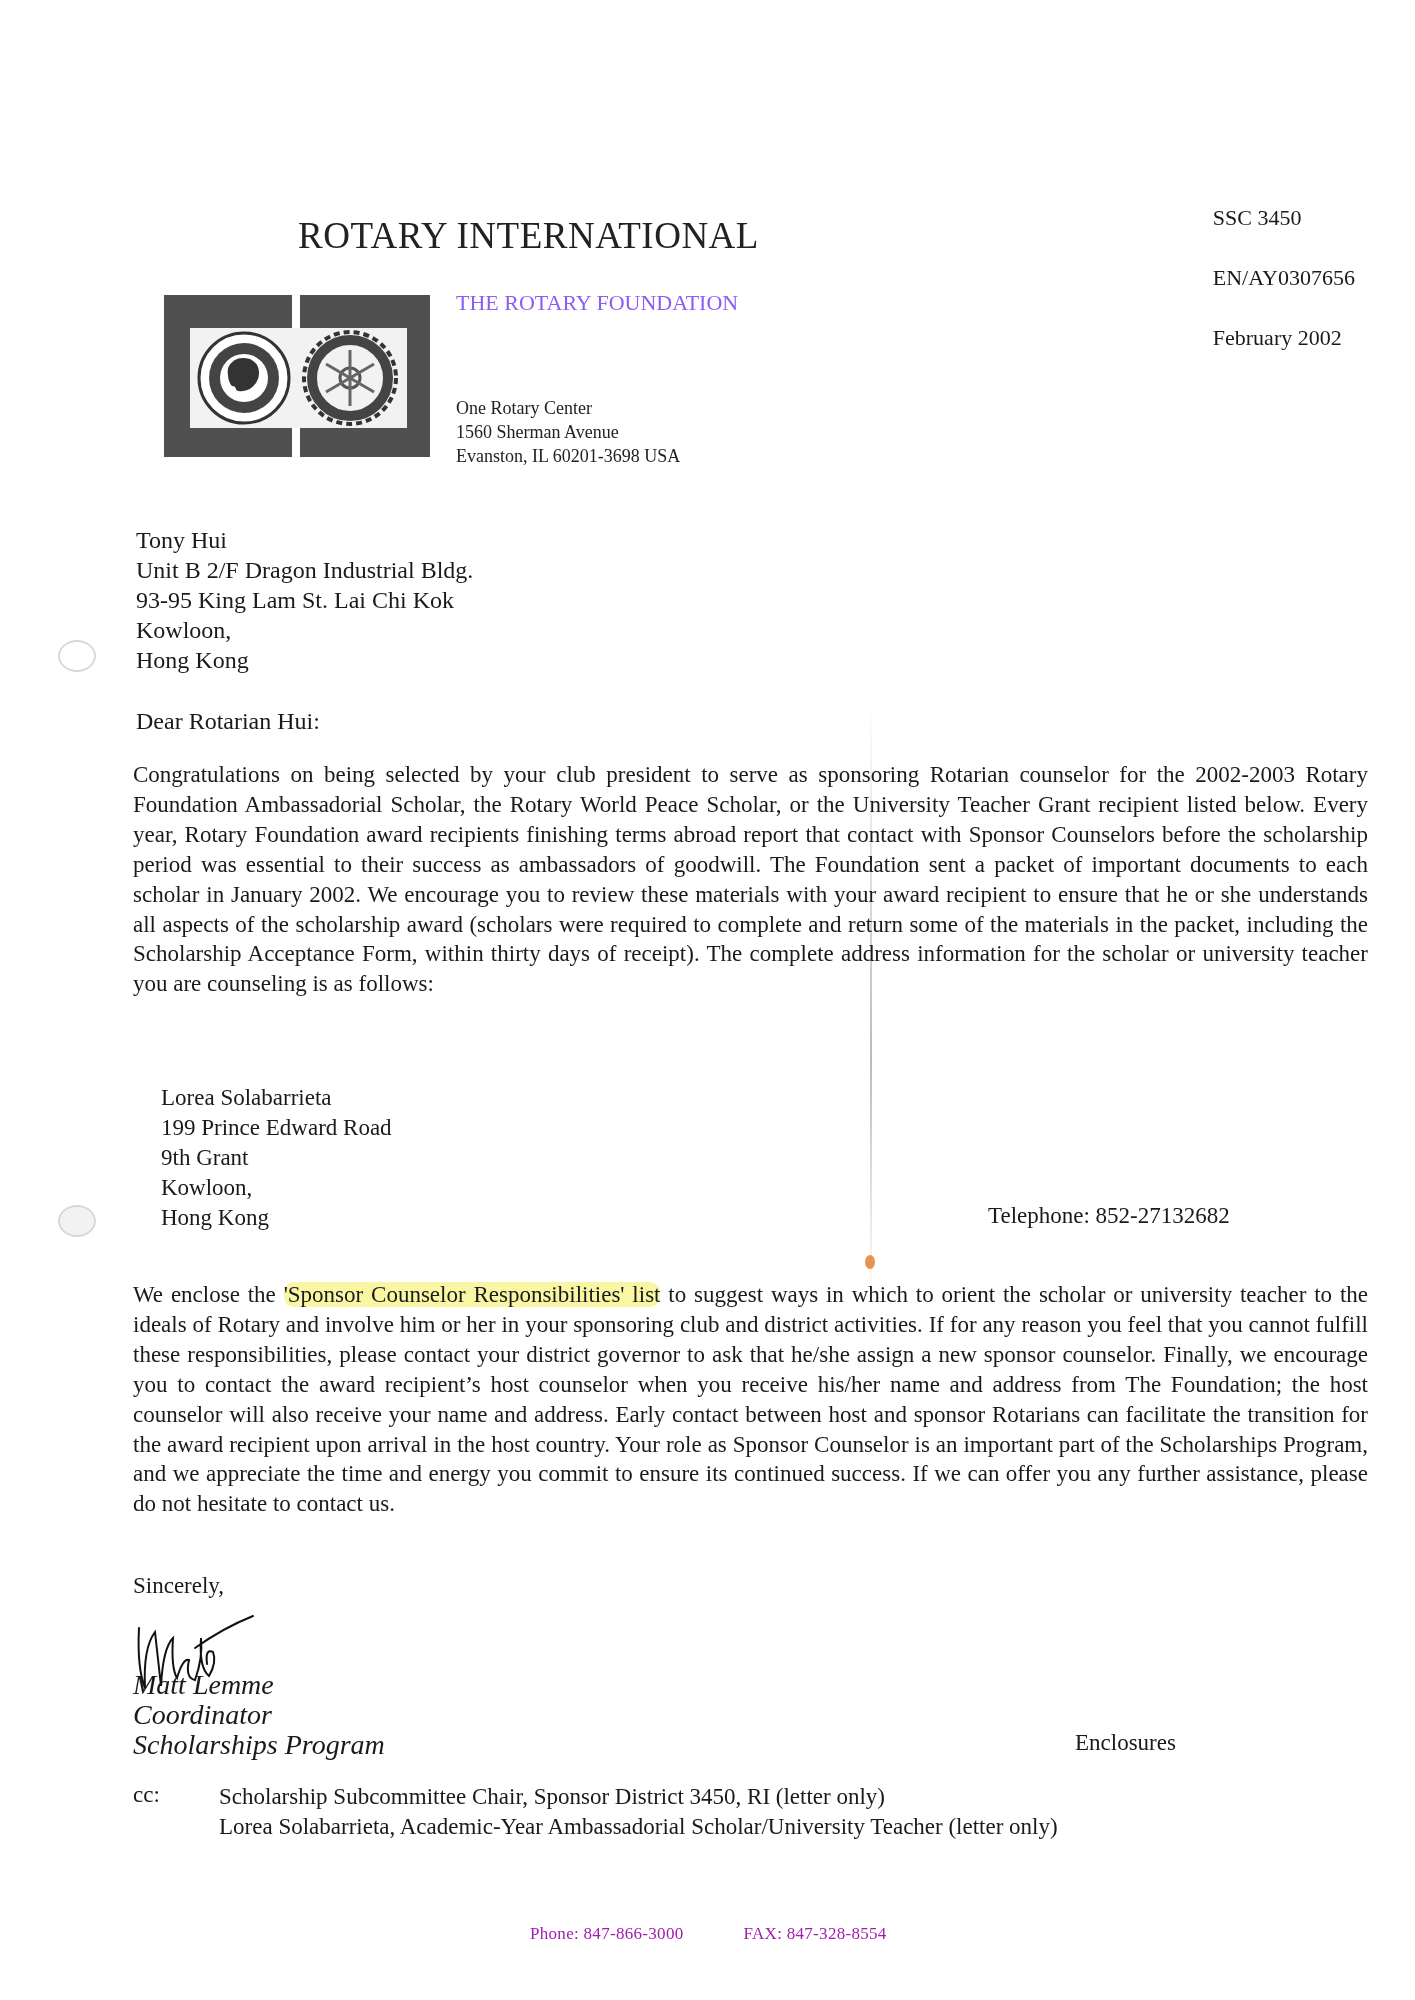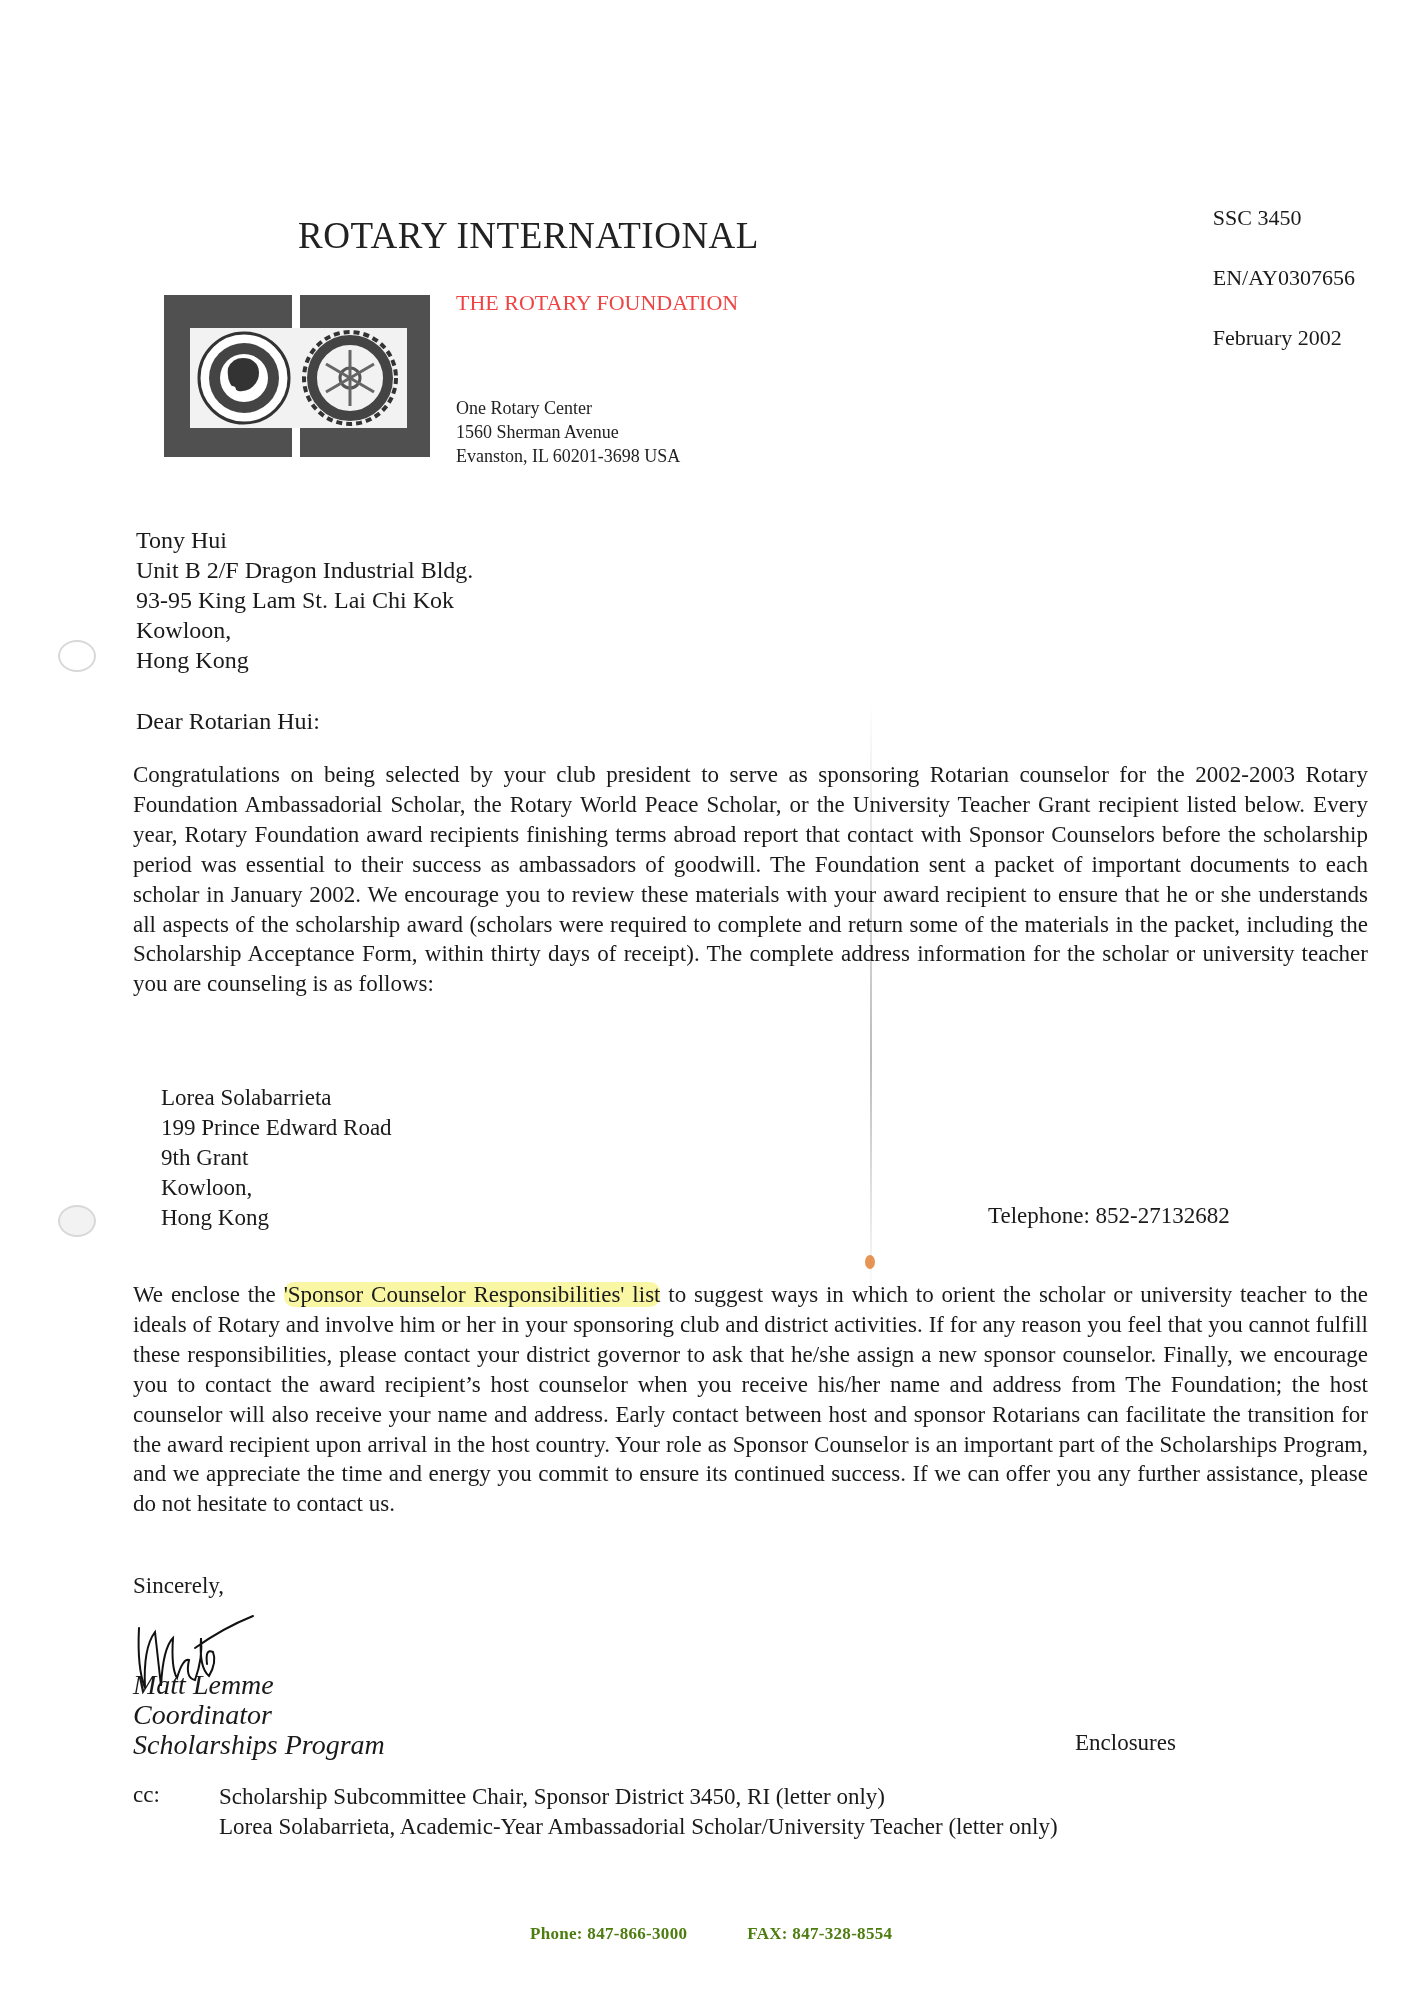--- a/index.html
+++ b/index.html
@@ -1,20 +1,20 @@
 <!DOCTYPE html>
 <html><head>
   <meta charset="utf-8">
   <style>
     html, body { margin: 0; padding: 0; background: #ffffff; }
     body { width: 1415px; height: 2000px; position: relative; overflow: hidden;
            font-family: "Liberation Serif", "DejaVu Serif", serif; color: #1a1a1a; }
     .abs { position: absolute; }
     .org-title { left: 298px; top: 214px; font-size: 37px; letter-spacing: 0.5px; color: #222; white-space: nowrap; }
-    .foundation { left: 456px; top: 290px; font-size: 22px; color: #ef4444; white-space: nowrap; }
+    .foundation { left: 456px; top: 290px; font-size: 22px; color: #8b5cf6; white-space: nowrap; }
     .hq-addr { left: 456px; top: 376px; font-size: 18px; line-height: 24px; color: #222; margin-top: 20px; }
     .hq-addr div { white-space: nowrap; }
     .logo { left: 162px; top: 293px; width: 270px; height: 166px; }
     .refs { right: 60px; top: 188px; font-size: 22px; line-height: 60px; }
     .refs div { white-space: nowrap; }
     .recipient { left: 136px; top: 525px; font-size: 24px; line-height: 30px; }
     .recipient div { white-space: nowrap; }
     .salutation { left: 136px; top: 708px; font-size: 24px; white-space: nowrap; }
     .para { left: 133px; width: 1235px; font-size: 23px; line-height: 29.9px; text-align: justify; }
     .para1 { top: 760px; }
@@ -24,21 +24,21 @@
     .telephone { left: 988px; top: 1203px; font-size: 23px; white-space: nowrap; }
     .hl { background: rgba(245, 240, 90, 0.55); border-radius: 10px; padding: 0 0; }
     .closing { left: 133px; top: 1573px; font-size: 23px; white-space: nowrap; }
     .signature { left: 133px; top: 1608px; width: 160px; height: 90px; }
     .signer { left: 133px; top: 1670px; font-size: 28px; line-height: 30px; font-style: italic; }
     .signer div { white-space: nowrap; }
     .enclosures { left: 1075px; top: 1730px; font-size: 23px; white-space: nowrap; }
     .cc-label { left: 133px; top: 1782px; font-size: 23px; }
     .cc-lines { left: 219px; top: 1782px; font-size: 23px; line-height: 30px; }
     .cc-lines div { white-space: nowrap; }
-    .footer { left: 530px; top: 1924px; font-size: 17px; color: #4d7c0f; white-space: nowrap; letter-spacing: 0.3px; font-weight: bold; }
+    .footer { left: 530px; top: 1924px; font-size: 17px; color: #a21caf; white-space: nowrap; letter-spacing: 0.3px; }
     .footer span + span { margin-left: 60px; }
     .punch { width: 34px; height: 28px; border-radius: 50%; border: 2px solid #d8d8d8; }
     .punch1 { left: 58px; top: 640px; }
     .punch2 { left: 58px; top: 1205px; background: #f2f2f2; }
     .fold { left: 870px; top: 700px; width: 2px; height: 600px;
             background: linear-gradient(to bottom, rgba(0,0,0,0) 0%, rgba(120,120,120,0.25) 30%, rgba(60,60,60,0.35) 60%, rgba(0,0,0,0) 100%); }
     .stain { left: 865px; top: 1255px; width: 10px; height: 14px; border-radius: 50% 50% 50% 50%; background: #e07a2a; opacity: 0.8; }
   </style>
 </head>
 <body>

